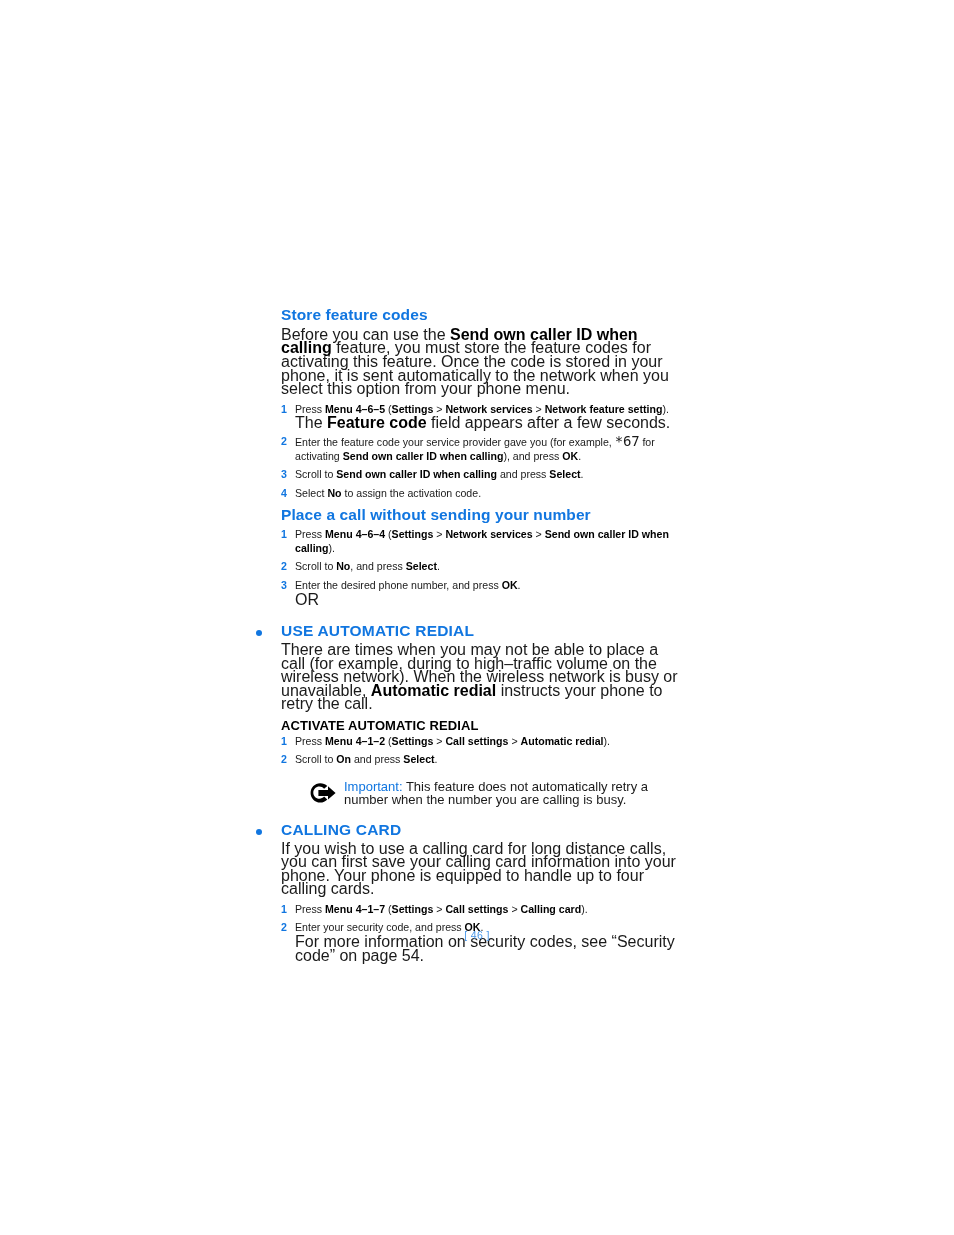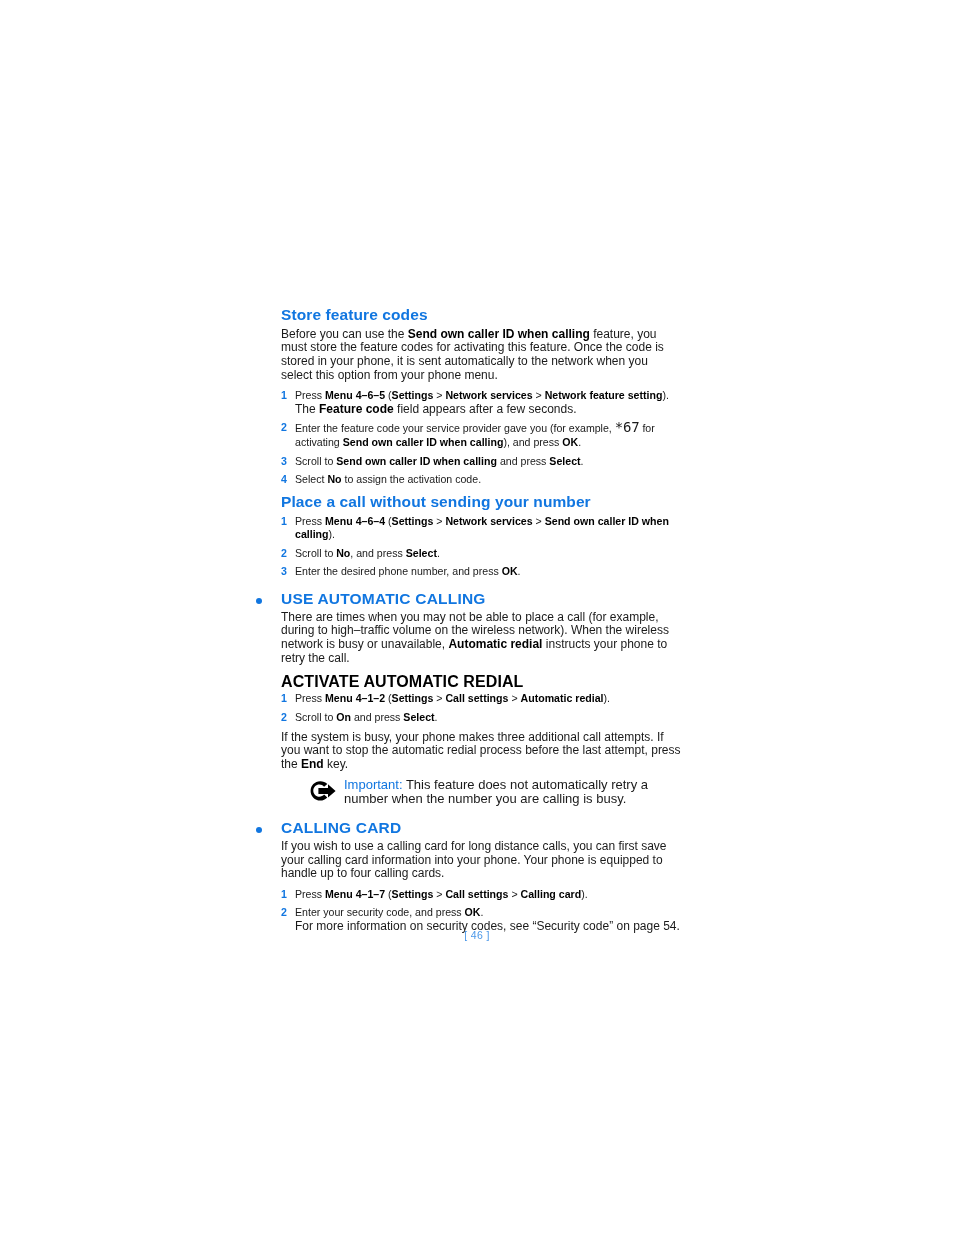--- a/index.html
+++ b/index.html
@@ -59,30 +59,30 @@
     color: #1176e0;
     font-size: 15.5px;
     font-weight: bold;
     letter-spacing: 0.2px;
     line-height: 1.15;
     margin: 0;
   }
 
   .h-sub {
     color: #000000;
-    font-size: 16px;
+    font-size: 13px;
     font-weight: bold;
     letter-spacing: 0.1px;
     margin: 0 0 1px 0;
     line-height: 1.2;
   }
 
   
   p.body {
-    font-size: 12px;
+    font-size: 16px;
     line-height: 13.6px;
     margin: 0 0 7px 0;
     text-align: left;
     color: #1a1a1a;
   }
   p.body.tight { margin-bottom: 5px; }
 
   
   ol.steps {
     list-style: none;
@@ -101,21 +101,21 @@
   .num {
     position: absolute;
     left: 0;
     top: 0;
     color: #1176e0;
     font-weight: bold;
     font-size: 10.6px;
   }
   .substep {
     padding-left: 14px;
-    font-size: 12px;
+    font-size: 16px;
     line-height: 13.6px;
     margin: 0 0 5px 0;
     color: #1a1a1a;
   }
 
   b, strong { font-weight: bold; color: #000; }
   .gt { font-weight: normal; }
   .mono {
     font-family: "DejaVu Sans Mono", monospace;
     font-size: 14px;
@@ -201,46 +201,46 @@
         <span class="num">1</span><span>Press </span><b>Menu 4–6–4</b><span> (</span><b>Settings</b><span class="gt"> &gt; </span><b>Network services</b><span class="gt"> &gt; </span><b>Send own caller ID when calling</b><span>).</span>
       </li>
       <li>
         <span class="num">2</span><span>Scroll to </span><b>No</b><span>, and press </span><b>Select</b><span>.</span>
       </li>
       <li>
         <span class="num">3</span><span>Enter the desired phone number, and press </span><b>OK</b><span>.</span>
       </li>
     </ol>
 
+    <div class="substep">OR</div>
 
 
 
     <div class="sp-b"></div>
 
     <div class="h-major-row">
       <span class="h-major-bullet"></span>
-      <h1 class="h-major">USE AUTOMATIC CALLING</h1>
+      <h1 class="h-major">USE AUTOMATIC REDIAL</h1>
     </div>
 
     <p class="body"><span>There are times when you may not be able to place a call (for example, during to high–traffic volume on the wireless network). When the wireless network is busy or unavailable, </span><b>Automatic redial</b><span> instructs your phone to retry the call.</span></p>
 
     <h3 class="h-sub">ACTIVATE AUTOMATIC REDIAL</h3>
 
     <ol class="steps">
       <li>
         <span class="num">1</span><span>Press </span><b>Menu 4–1–2</b><span> (</span><b>Settings</b><span class="gt"> &gt; </span><b>Call settings</b><span class="gt"> &gt; </span><b>Automatic redial</b><span>).</span>
       </li>
       <li>
         <span class="num">2</span><span>Scroll to </span><b>On</b><span> and press </span><b>Select</b><span>.</span>
       </li>
     </ol>
 
     <div class="sp-a"></div>
 
-    <p class="body tight"><span>If the system is busy, your phone makes three additional call attempts. If you want to stop the automatic redial process before the last attempt, press the </span><b>End</b><span> key.</span></p>
 
     <div class="note">
       <span class="note-icon">
         <svg width="28" height="24" viewBox="0 0 28 24" xmlns="http://www.w3.org/2000/svg">
           <path d="M11.2 2.3 C5.8 2.3 1.6 6.6 1.6 11.9 C1.6 17.2 5.8 21.5 11.2 21.5 C14.0 21.5 16.5 20.3 18.3 18.4 L15.1 15.6 C13.9 16.9 12.2 17.7 10.4 17.7 C7.0 17.7 4.3 15.0 4.3 11.7 C4.3 8.3 7.0 5.6 10.4 5.6 C12.2 5.6 13.9 6.4 15.1 7.7 L18.3 4.9 C16.5 3.3 14.0 2.3 11.2 2.3 Z" fill="#000000"></path>
           <path d="M9.4 8.9 L19.0 8.9 L19.0 5.2 L26.6 11.9 L19.0 18.6 L19.0 14.9 L9.4 14.9 Z" fill="#000000"></path>
         </svg>
       </span>
       <div class="note-text"><span class="note-label">Important:</span><span> This feature does not automatically retry a number when the number you are calling is busy.</span></div>
     </div>

